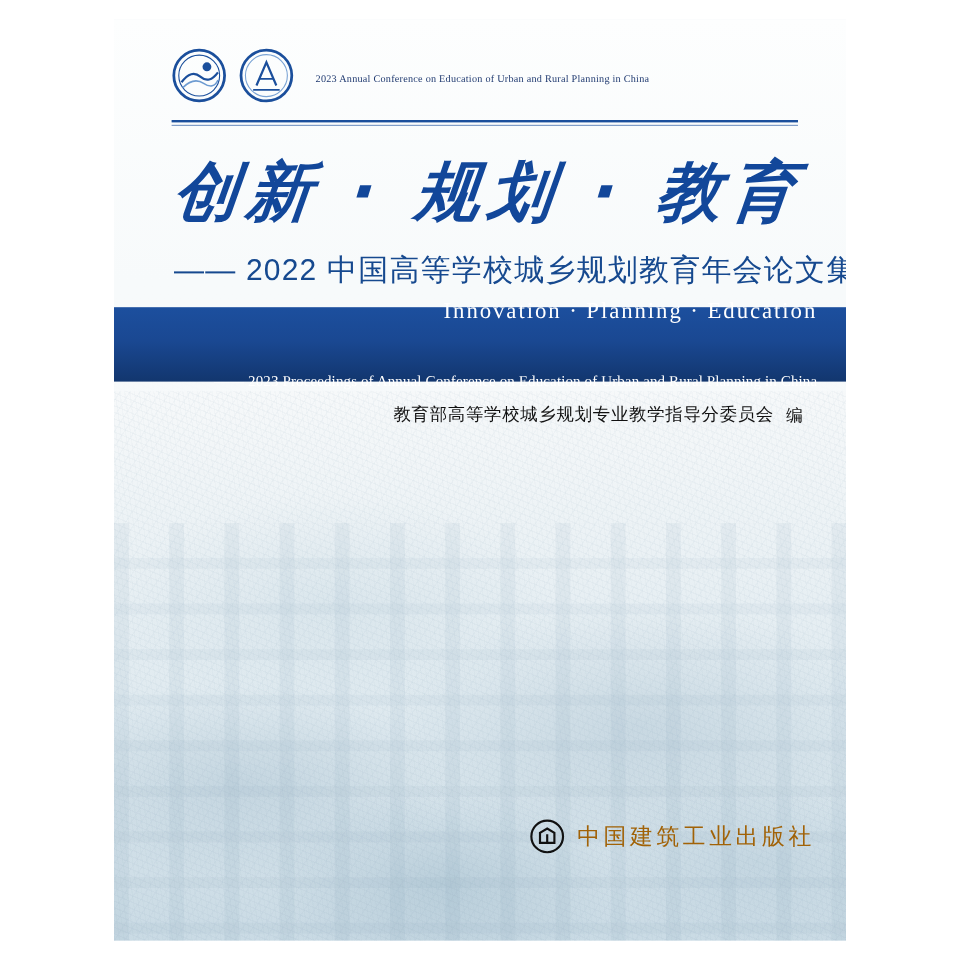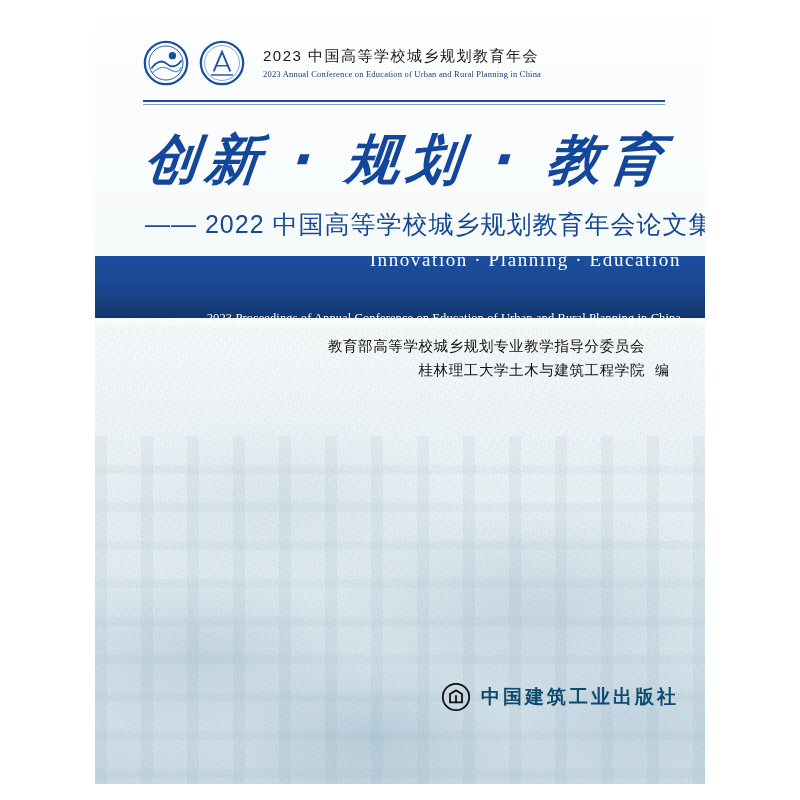--- a/index.html
+++ b/index.html
@@ -209,25 +209,25 @@
     align-items: center;
     gap: 10px;
   }
   .pub-mark {
     width: 30px;
     height: 30px;
     flex: 0 0 auto;
   }
   .pub-name {
     font-size: 19px;
-    color: #0c4a6e;
+    color: #a16207;
     letter-spacing: 3px;
     white-space: nowrap;
     font-family: "Liberation Sans", sans-serif;
-    font-weight: 700;
+    font-weight: 400;
   }
 </style>
 </head>
 <body>
 
 <div id="cover">
 
   <div class="photo-wash"></div>
   <div class="photo-grain"></div>
   <div class="photo-blocks"></div>
@@ -242,41 +242,39 @@
       <circle cx="64" cy="34" r="8" fill="#1b4f9c"></circle>
     </svg>
     <svg class="logo" viewBox="0 0 100 100">
       <circle cx="50" cy="50" r="46" fill="none" stroke="#1b4f9c" stroke-width="5"></circle>
       <circle cx="50" cy="50" r="38" fill="none" stroke="#7aa3d4" stroke-width="2"></circle>
       <path d="M32 68 L50 26 L68 68" fill="none" stroke="#1b4f9c" stroke-width="4"></path>
       <path d="M38 56 L62 56" stroke="#1b4f9c" stroke-width="3"></path>
       <path d="M26 76 L74 76" stroke="#1b4f9c" stroke-width="3"></path>
     </svg>
     <div class="header-text">
-      <div class="conf-cn">2023 中国高等学校城乡规划教育年会</div>
       <div class="conf-en">2023 Annual Conference on Education of Urban and Rural Planning in China</div>
     </div>
   </div>
   <div class="header-rule"></div>
   <div class="header-rule2"></div>
 
   <div class="title-cn">创新 · 规划 · 教育</div>
   <div class="subtitle-cn">—— 2022 中国高等学校城乡规划教育年会论文集</div>
 
   <div class="band">
     <div class="band-inner">
       <div class="title-en">Innovation · Planning · Education</div>
       <div class="subtitle-en">—— 2023 Proceedings of Annual Conference on Education of Urban and Rural Planning in China</div>
     </div>
   </div>
 
   <div class="editors">
     <div class="editors-lines">
       <div class="editor-line">教育部高等学校城乡规划专业教学指导分委员会</div>
-      <div class="editor-line">桂林理工大学土木与建筑工程学院</div>
     </div>
     <div class="editors-role">编</div>
   </div>
 
   <div class="publisher">
     <svg class="pub-mark" viewBox="0 0 100 100">
       <circle cx="50" cy="50" r="44" fill="none" stroke="#111111" stroke-width="6"></circle>
       <path d="M30 68 L30 40 L50 28 L70 40 L70 68 Z" fill="none" stroke="#111111" stroke-width="6"></path>
       <path d="M50 68 L50 44" stroke="#111111" stroke-width="6"></path>
     </svg>

